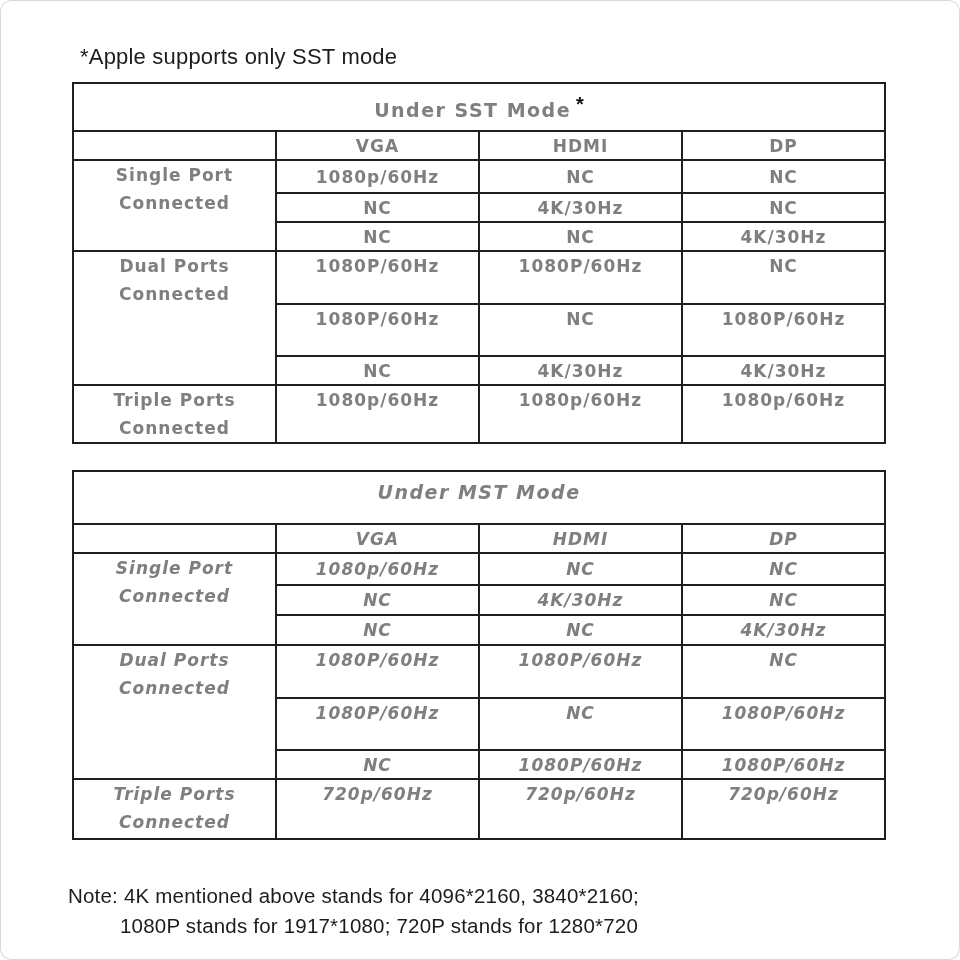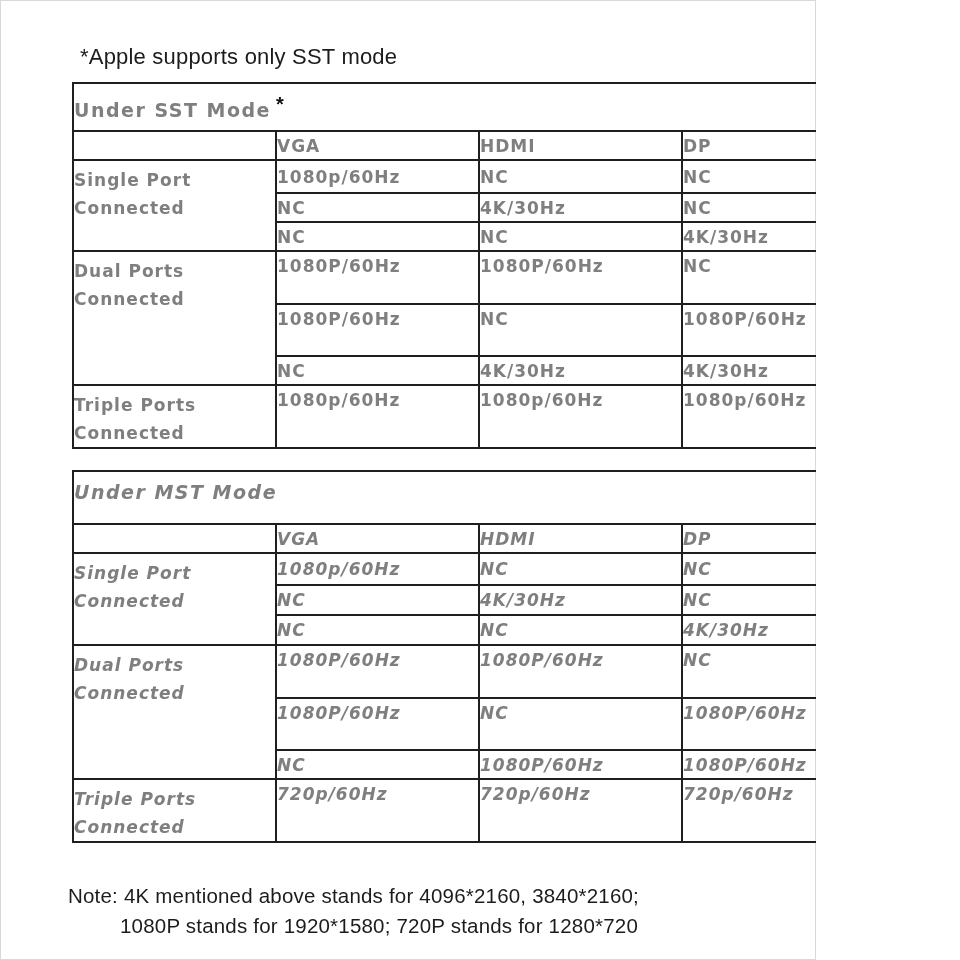--- a/index.html
+++ b/index.html
@@ -4,57 +4,58 @@
 <style>
   :root{
     --table-text:#7f7f7f;
     --border:#1f1f1f;
     --note-text:#1c1c1c;
     --page-edge:#d9d9d9;
   }
   html,body{margin:0;padding:0;background:#fff;}
   .page{
     position:relative;
-    width:816px;height:960px;
+    width:960px;height:960px;
     background:#fff;
     box-shadow:inset 0 0 0 1px var(--page-edge);
     font-family:"Liberation Sans",sans-serif;
     overflow:hidden;
+    border-radius:12px;
   }
   .top-note{
     position:absolute;left:80px;top:44px;
     font-size:22px;color:var(--note-text);
     letter-spacing:0.2px;
   }
   .spec-table{
     position:absolute;left:72px;width:812px;
     border-collapse:collapse;table-layout:fixed;
     font-family:"DejaVu Sans",sans-serif;
     font-weight:bold;color:var(--table-text);
     font-size:17px;letter-spacing:1px;
   }
   .spec-table.sst{top:82px;}
   .spec-table.mst{top:470px;font-style:italic;}
   .spec-table td{
     border:2px solid var(--border);
-    vertical-align:middle;
+    text-align:center;vertical-align:middle;
     padding:0;
   }
   .spec-table td.title-cell{
     font-size:19px;letter-spacing:1.5px;
     vertical-align:top;padding-top:9px;
   }
   .title-asterisk{
     color:#111;
     font-family:"Liberation Sans",sans-serif;
     font-size:20px;font-weight:bold;
     vertical-align:6px;margin-left:5px;letter-spacing:0;
   }
   .spec-table td.label-cell{
-    vertical-align:top;padding-top:5px;line-height:28px;
+    vertical-align:top;line-height:28px;
   }
   .spec-table tr.tall td.data-cell{
     vertical-align:top;padding-top:4px;
   }
   .footnote{
     position:absolute;left:68px;top:849px;
     font-size:20.5px;color:var(--note-text);
     line-height:30px;letter-spacing:0.2px;margin-top:32px;
   }
   .footnote .line2{padding-left:52px;}
@@ -199,16 +200,16 @@
       </td>
       <td class="data-cell">720p/60Hz</td>
       <td class="data-cell">720p/60Hz</td>
       <td class="data-cell">720p/60Hz</td>
     </tr>
   </tbody>
     </table>
 
   <div class="footnote">
     <div class="line1">Note: 4K mentioned above stands for 4096*2160, 3840*2160;</div>
-    <div class="line2">1080P stands for 1920*1580; 720P stands for 1280*720</div>
+    <div class="line2">1080P stands for 1917*1080; 720P stands for 1280*720</div>
   </div>
 
 </div>
 
 </body></html>

